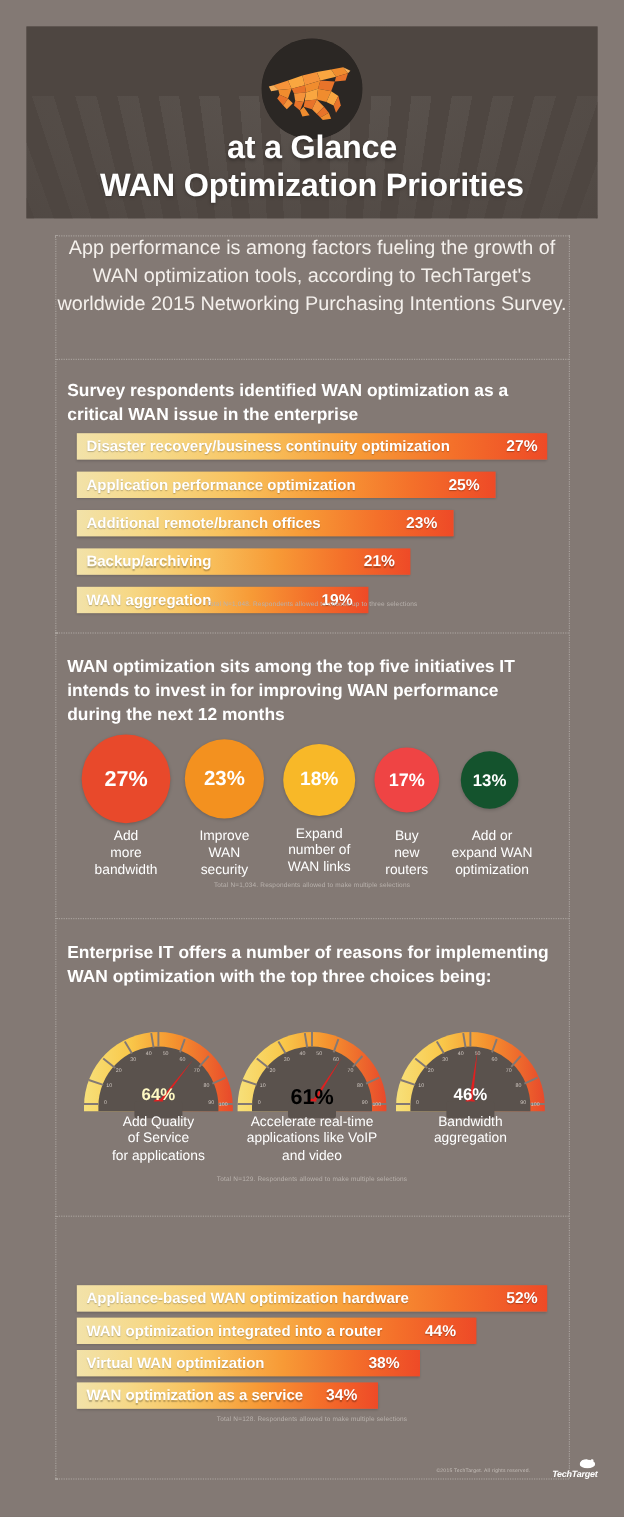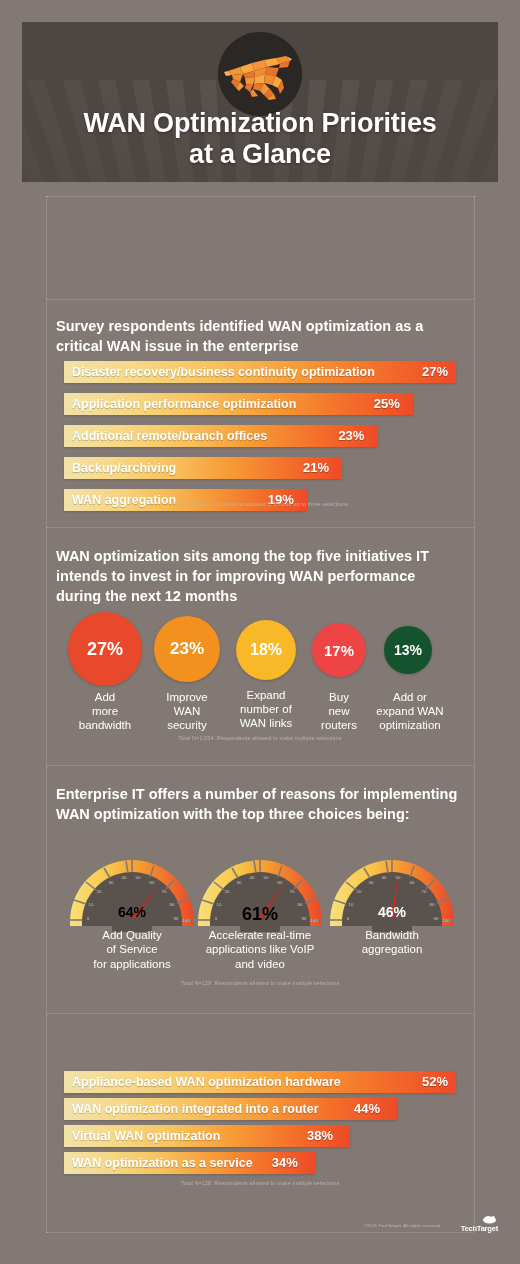--- a/index.html
+++ b/index.html
@@ -213,20 +213,21 @@
     color: #ffffff;
   }
   .footer-logo-text {
     position: absolute;
     right: 0;
     bottom: 0;
     font-size: 7.5px;
     font-weight: bold;
     color: #ffffff;
     letter-spacing: -0.2px;
+    font-style: italic;
   }
   .footer-logo-mark {
     position: absolute;
     right: 2px;
     bottom: 9px;
     width: 13px;
     height: 9px;
   }
 </style>
 </head>
@@ -265,25 +266,26 @@
           <polygon points="40,41 46,35 50,40 43,44" fill="#E8732A"></polygon>
           <polygon points="43,44 50,40 52,45 45,46" fill="#F08C2E"></polygon>
           <polygon points="54,34 58,26 60,34 56,40" fill="#E8732A"></polygon>
           <polygon points="26,38 29,35 34,42 28,43" fill="#F08C2E"></polygon>
           <polygon points="12,34 16,28 20,32 15,37" fill="#F5933A"></polygon>
         </g>
       </svg>
     </div>
 
     <div class="header-title">
+      <div>at a Glance</div>
       <div>WAN Optimization Priorities</div>
-      <div>at a Glance</div>
-    </div>
-  </div>
-
+    </div>
+  </div>
+
+  <div class="intro">App performance is among factors fueling the growth of WAN optimization tools, according to TechTarget's worldwide 2015 Networking Purchasing Intentions Survey.</div>
 
   <div class="rail left"></div>
   <div class="rail right"></div>
 
   <div class="divider" style="top:196px"></div>
   <div class="divider" style="top:299px"></div>
   <div class="divider" style="top:527px"></div>
   <div class="divider" style="top:765px"></div>
   <div class="divider" style="top:1013px"></div>
   <div class="divider" style="top:1232px"></div>
@@ -408,21 +410,21 @@
         <text x="96" y="45">70</text>
         <text x="104" y="58">80</text>
         <text x="108" y="72">90</text>
         <text x="118" y="74">100</text>
       </g>
       <path d="M62.4 72 L65.6 72 L93 35 Z" fill="#E02020"></path>
       <circle cx="64" cy="72" r="4.5" fill="#E02020"></circle>
       <circle cx="64" cy="72" r="2" fill="#5a524d"></circle>
       <rect x="44" y="70" width="40" height="14" rx="2" fill="#5a524d"></rect>
     </svg>
-    <div style="position:absolute;left:0;top:56px;width:128px;text-align:center;color:#000000;font-size:14px;font-weight:bold;">64%</div>
+    <div style="position:absolute;left:0;top:56px;width:128px;text-align:center;color:#fef9c3;font-size:14px;font-weight:bold;">64%</div>
   </div>
   <div class="gauge-caption" style="left:60px; top:928px; width:144px;">Add Quality
 of Service
 for applications</div>
 
   <div class="gauge-group" style="left:196px; top:848px;">
     <svg width="128" height="84" viewBox="0 0 128 84">
       <path d="M2 74 A62 62 0 0 1 126 74 L126 78 L2 78 Z" fill="url(#gA)"></path>
       <path d="M14 74 A50 50 0 0 1 114 74 L114 78 L14 78 Z" fill="#5a524d"></path>
       <g stroke="#837974" stroke-width="1.6">

